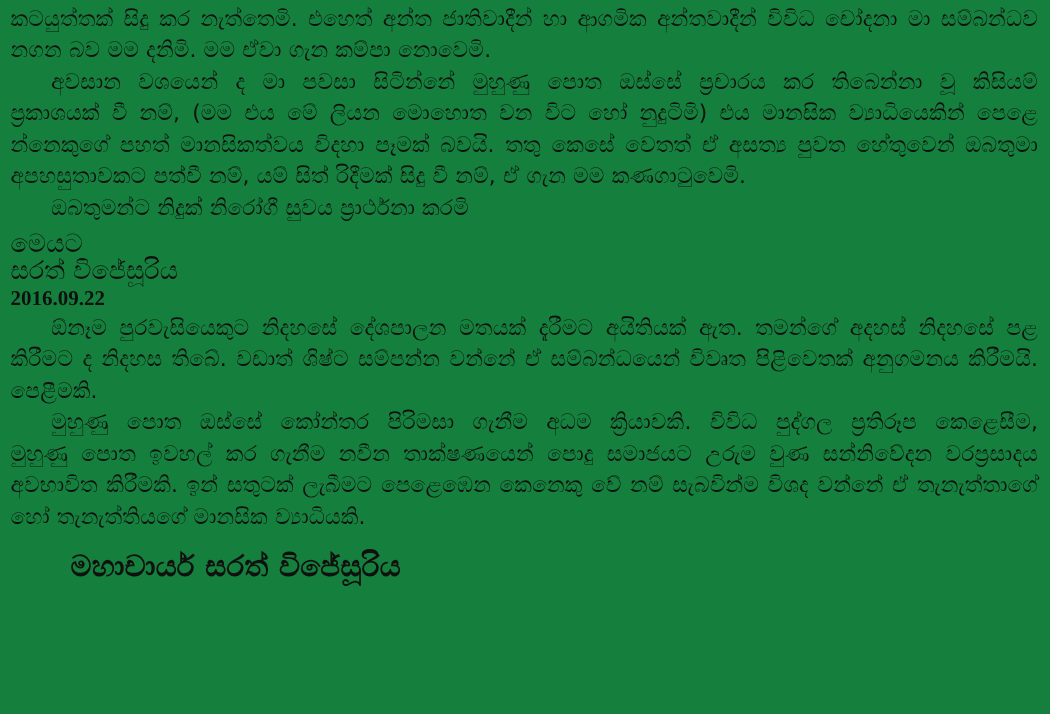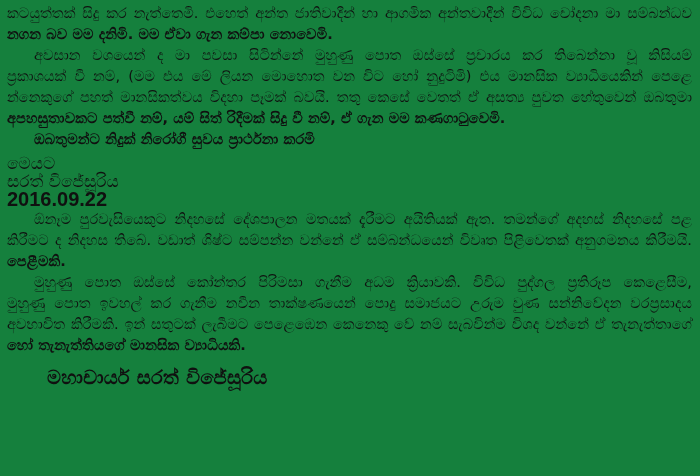--- a/index.html
+++ b/index.html
@@ -24,34 +24,33 @@
     font-size: 14.5px;
     line-height: 21px;
     text-align: justify;
     text-align-last: justify;
     white-space: normal;
     letter-spacing: 0.1px;
   }
   .line.lastline {
     text-align: right;
     text-align-last: left;
-    font-weight: bold;
   }
   .indent { padding-left: 27px; }
   .sig-block { margin-top: 5px; }
   .sig-line {
     font-size: 17px;
     line-height: 17.5px;
     text-align: left;
     text-align-last: left;
   }
   .date-line {
-    font-family: Liberation Sans, sans-serif;
+    font-family: Liberation Serif, serif;
     font-weight: bold;
-    font-size: 20px;
+    font-size: 14px;
     line-height: 19px;
   }
   .note-heading { margin-top: 13px; }
   .footer-line {
     margin-top: 9px;
     padding-left: 40px;
     font-size: 19.5px;
     font-weight: bold;
     line-height: 26px;
     text-align: left;

